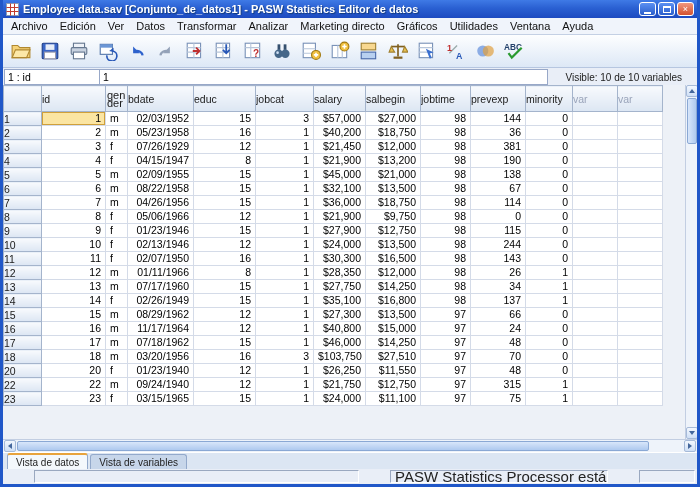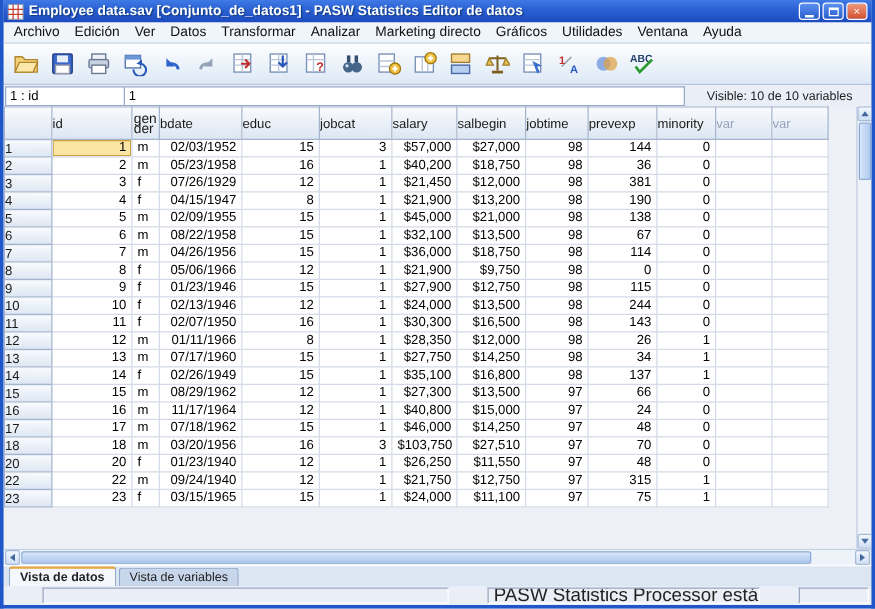--- a/index.html
+++ b/index.html
@@ -68,21 +68,21 @@
   .hscroll { height:13px; flex:0 0 13px; display:flex; align-items:center; background:#eef3fa; border-top:1px solid #c2cee2; padding:0 1px; }
   .h-thumb { height:10px; flex:1; margin:0 1px; border-radius:2px;
              background:linear-gradient(180deg,#d8e6fa,#aec9ef); border:1px solid #8aa8d4; }
   .h-track-gap { width:34px; height:10px; }
 
   
   .tabsbar { height:17px; flex:0 0 17px; display:flex; align-items:flex-end; padding-left:4px;
              background:#dce6f3; border-top:1px solid #fff; }
   .tab { font-size:10px; padding:2px 8px 1px 8px; margin-right:2px; border:1px solid #93a9cb; border-bottom:none;
          border-radius:3px 3px 0 0; background:#c7d6ea; color:#222; white-space:nowrap; }
-  .tab.active { background:#f4f8fc; font-weight:bold; border-top:2px solid #e8a33c; }
+  .tab.active { background:#f4f8fc; font-weight:normal; border-top:2px solid #e8a33c; }
 
   
   .statusbar { height:15px; flex:0 0 15px; display:flex; gap:2px; align-items:stretch; background:#e9eef7; padding:1px 2px; }
   .sb-panel { border:1px solid; border-color:#9aa8c0 #fff #fff #9aa8c0; font-size:15px; line-height:11px;
               padding:0 4px; color:#222; white-space:nowrap; overflow:hidden;margin-left:29px; }
   .sb-left { flex:1; }
   .sb-msg { width:218px; }
   .sb-right { width:56px; }
 </style>
 </head>

